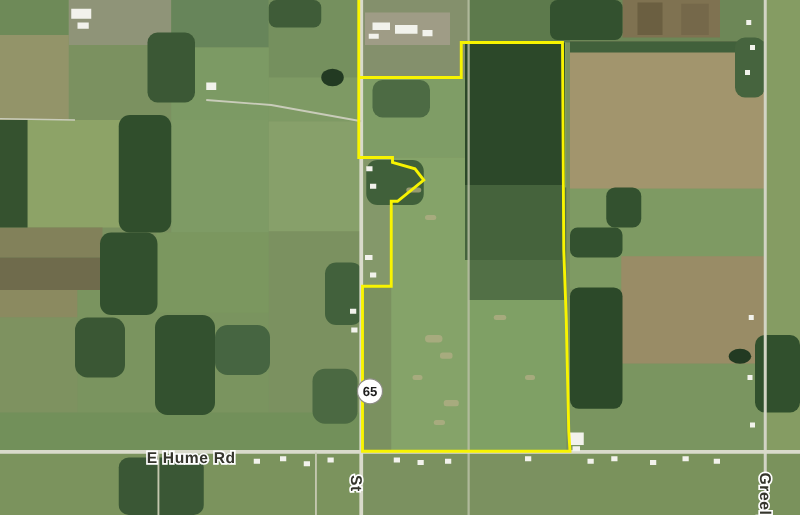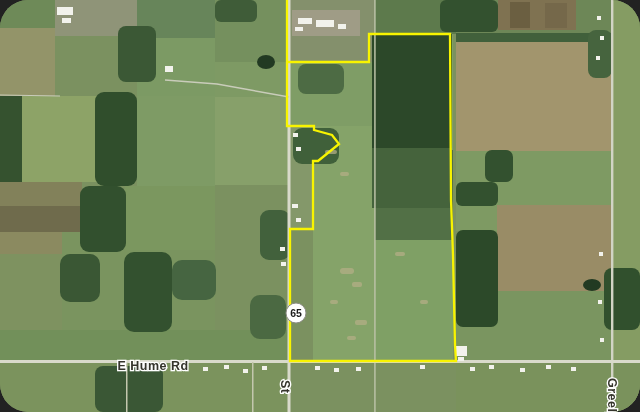--- a/index.html
+++ b/index.html
@@ -1,19 +1,18 @@
 <!DOCTYPE html>
 <html><head>
 <meta charset="utf-8">
 <style>
   html,body { margin:0; padding:0; background:#222; }
   .stage {
     position:relative; width:640px; height:412px; overflow:hidden;
     font-family:"Liberation Sans", sans-serif;
-    border-radius:28px;
   }
   .stage svg { display:block; }
   .boundary { fill:none; stroke:#f8f400; stroke-width:2.3; stroke-linejoin:miter; }
   .road-label {
     font-family:"Liberation Sans", sans-serif;
     font-size:12.5px; font-weight:bold; fill:#35352c;
     stroke:#ffffff; stroke-width:2.6px; paint-order:stroke; letter-spacing:0.5px;
   }
   .shield-text {
     font-family:"Liberation Sans", sans-serif;

